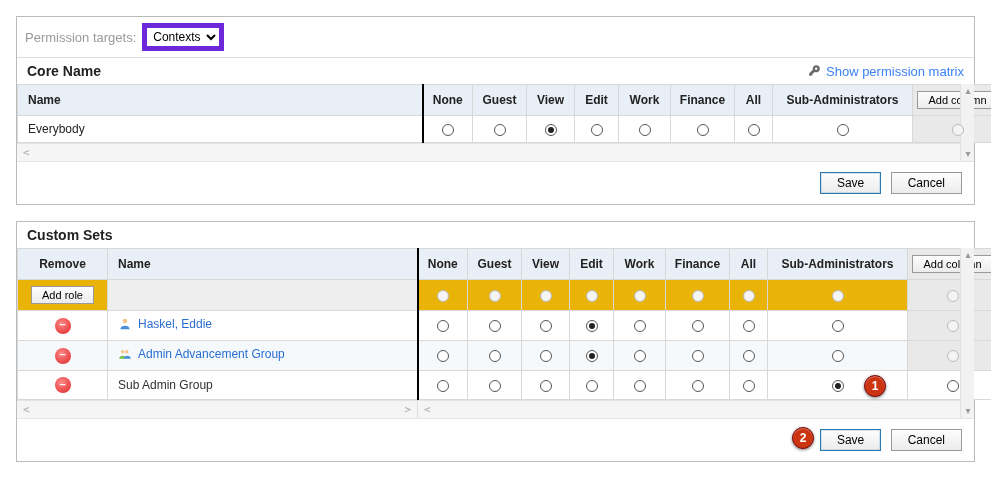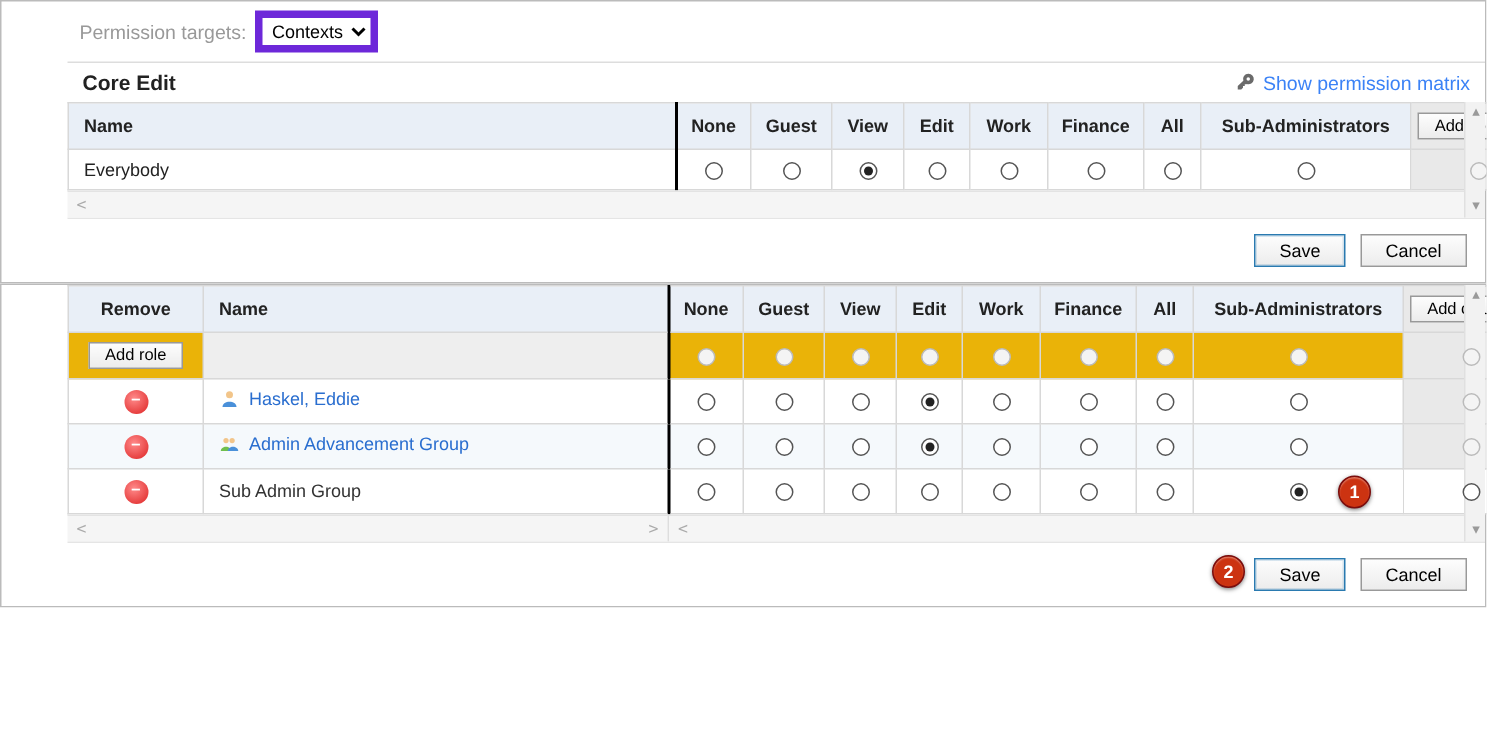--- a/index.html
+++ b/index.html
@@ -1,17 +1,17 @@
 <!DOCTYPE html>
 <html><head>
 <meta charset="utf-8">
 <style>
   * { box-sizing: border-box; margin: 0; padding: 0; }
   body { font-family: Arial, Helvetica, sans-serif; font-size: 12px; color: #222; background: #fff; width: 991px; }
-  .panel { border: 1px solid #bbb; margin: 0; background: #fff; padding-left: 44px; }
+  .panel { border: 1px solid #bbb; margin: 16px; background: #fff; }
   .topbar { padding: 6px 8px; border-bottom: 1px solid #ddd; display: flex; align-items: center; gap: 6px; }
   .topbar label { color: #999; font-size: 13px; }
   .topbar select { font-size: 12px; padding: 1px 2px; border: 5px solid #6d28d9; background: #fff; }
   .section-header { display: flex; justify-content: space-between; align-items: center; padding: 5px 10px; font-weight: bold; font-size: 14px; }
   .matrix-link { color: #3b82f6; font-weight: normal; font-size: 13px; display: flex; align-items: center; gap: 4px; text-decoration: none; }
   .matrix-link svg { width: 14px; height: 14px; }
   .grid-wrap { position: relative; }
   table.grid { width: 100%; border-collapse: collapse; table-layout: fixed; }
   table.grid th, table.grid td { border: 1px solid #d8d8d8; text-align: center; padding: 6px 4px; }
   table.grid th { background: #e9eff7; font-weight: bold; font-size: 12px; }
@@ -52,21 +52,21 @@
 <body>
 
 <div class="panel">
   <div class="topbar">
     <label>Permission targets:</label>
     <select>
       <option>Contexts</option>
     </select>
   </div>
   <div class="section-header">
-    <span>Core Edit</span>
+    <span>Core Name</span>
     <a href="#" class="matrix-link">
       <span class="icon-slot">
         <svg viewBox="0 0 24 24" fill="#6a6a6a">
             <path d="M14 2a6 6 0 00-5.65 8L2 16v4h4l2-2v-2h2v-2h2l.35-.35A6 6 0 1014 2zm2 6a2 2 0 11-2-2 2 2 0 012 2z"></path>
           </svg>
       </span>
       <span>Show permission matrix</span>
     </a>
   </div>
   <div class="grid-wrap">
@@ -121,20 +121,23 @@
       <span>&gt;</span>
     </div>
   </div>
   <div class="button-row">
     <button class="btn primary">Save</button>
     <button class="btn">Cancel</button>
   </div>
 </div>
 
 <div class="panel">
+  <div class="section-header">
+    <span>Custom Sets</span>
+  </div>
   <div class="grid-wrap" style="position:relative;">
     <div class="vscroll">
       <span class="arrow up">▴</span>
       <span class="arrow down">▾</span>
     </div>
     <table class="grid">
       <colgroup>
         <col class="c-remove">
           <col class="c-name">
           <col class="c-none">

